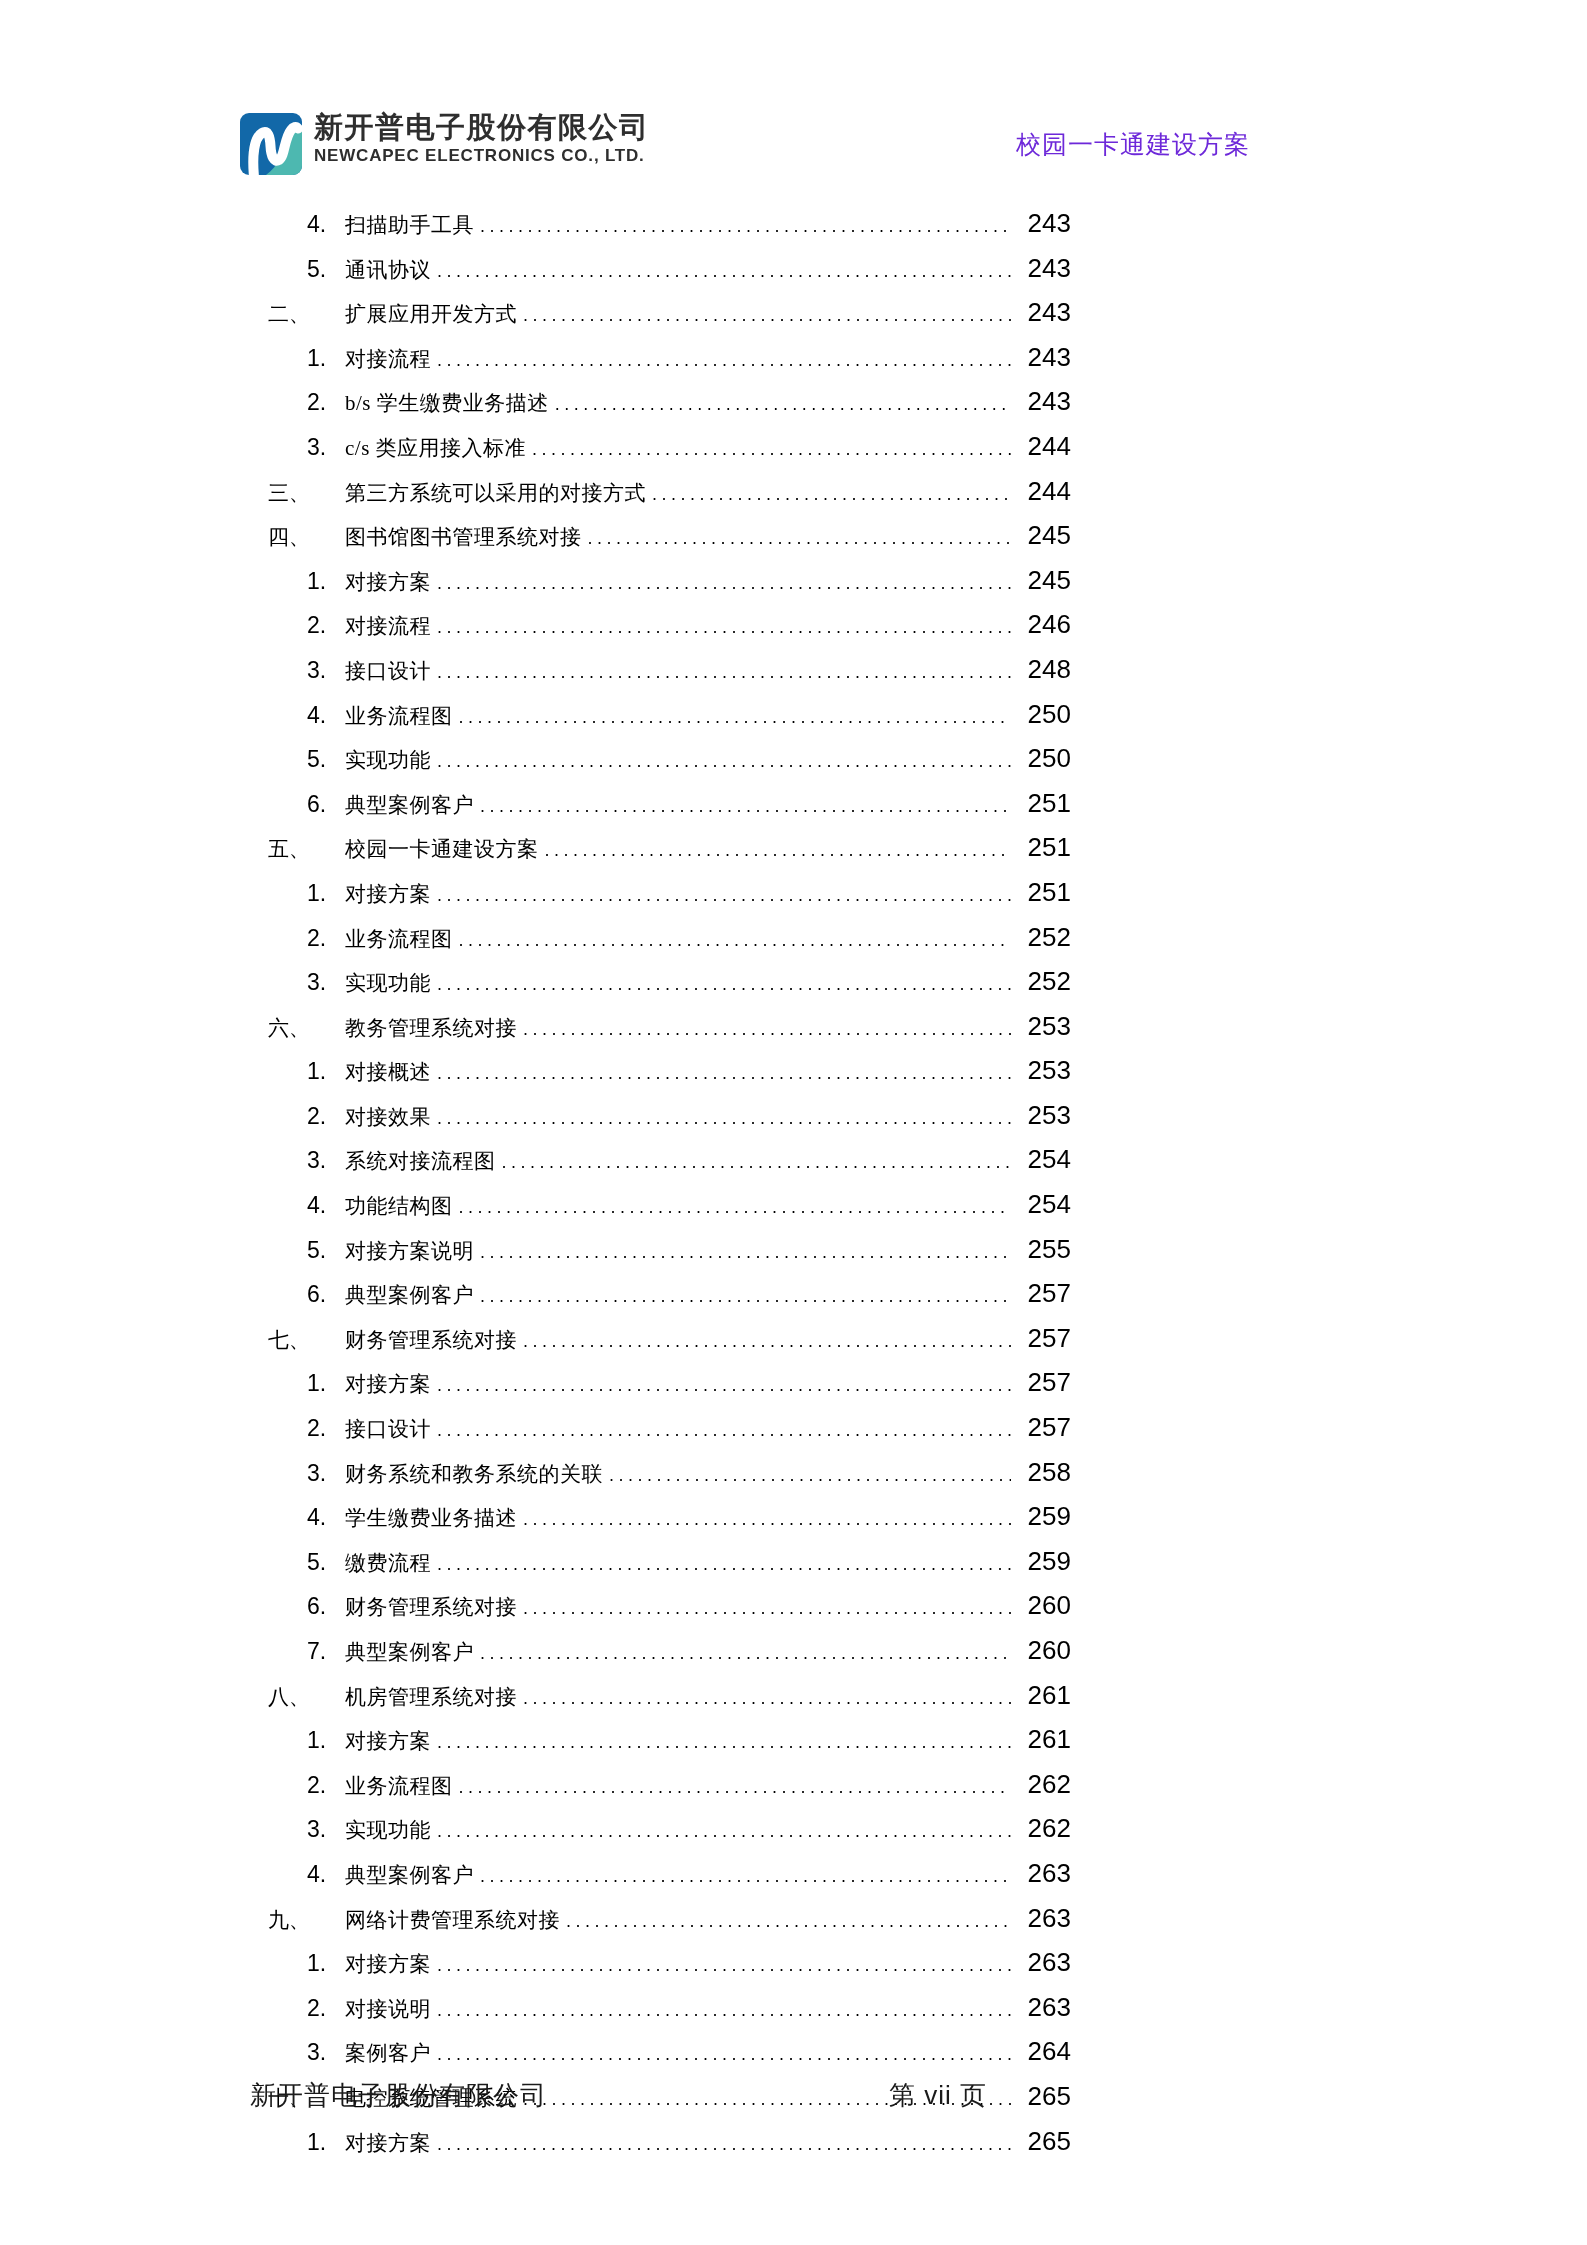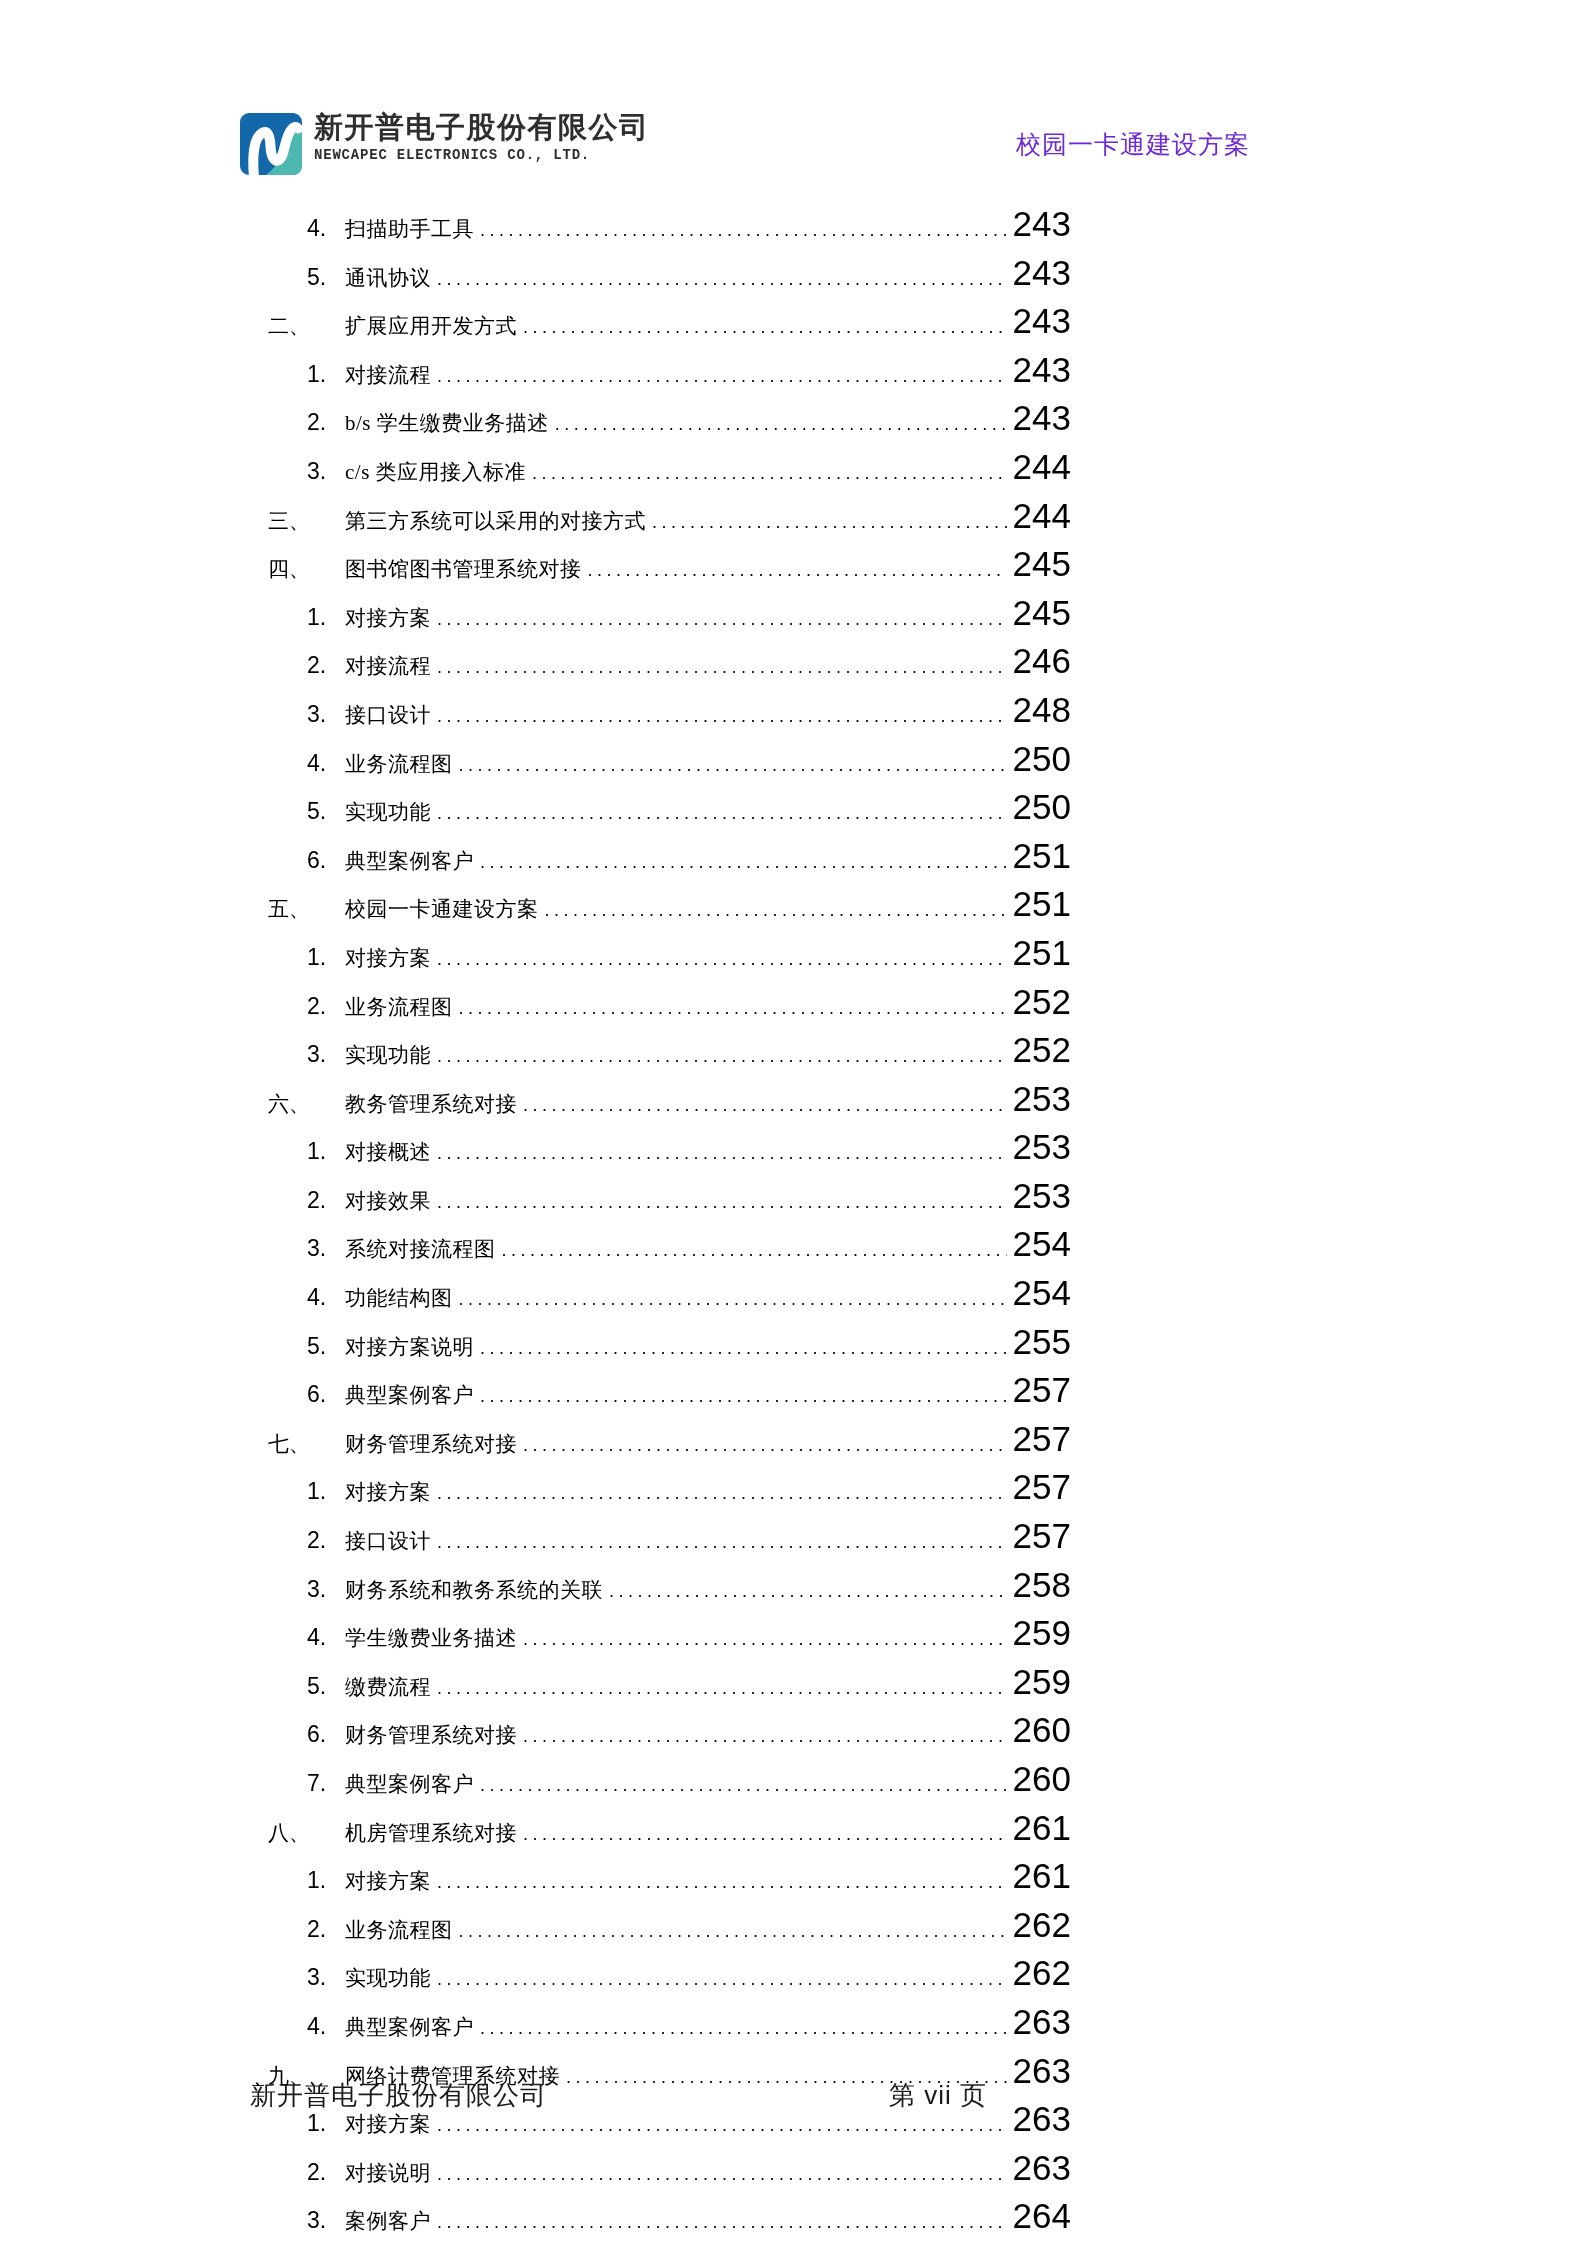--- a/index.html
+++ b/index.html
@@ -14,22 +14,22 @@
   
   .hdr{position:absolute;left:240px;top:110px;width:1010px;height:70px;}
   .logo{position:absolute;left:0;top:3px;width:62px;height:62px;}
   .names{position:absolute;left:74px;top:0;}
   .cn{
     font-family:"Liberation Sans","DejaVu Sans",sans-serif;
     font-size:29px;font-weight:bold;color:#2e2e2e;letter-spacing:1.5px;
     line-height:34px;white-space:nowrap;
   }
   .en{
-    font-family:Liberation Mono, monospace;
-    font-size:14px;font-weight:bold;color:#2e2e2e;letter-spacing:0.8px;
+    font-family:Liberation Sans, sans-serif;
+    font-size:17px;font-weight:bold;color:#2e2e2e;letter-spacing:0.8px;
     line-height:19px;margin-top:2px;white-space:nowrap;
   }
   .doc-title{
     position:absolute;right:0;top:18px;
     font-family:Liberation Mono, monospace;
     font-size:25px;color:#6d28d9;letter-spacing:1px;white-space:nowrap;
   }
   
   .toc{
     position:absolute;top:203px;left:268px;right:243px;
@@ -61,21 +61,21 @@
     font-family:"Liberation Sans","DejaVu Sans",sans-serif;
     font-size:18px;
   }
   .row .dots::after{
     content:"..........................................................................................................................................................";
     letter-spacing:4.5px;
   }
   .row .pg{
     flex:none;min-width:54px;text-align:right;
     font-family:"Liberation Sans","DejaVu Sans",sans-serif;
-    font-size:35px;
+    font-size:26px;
     padding-left:6px;
   }
   
   .ftr{
     position:absolute;left:250px;right:327px;top:2078px;
     display:flex;justify-content:space-between;align-items:baseline;
     font-family:"Liberation Sans","DejaVu Sans",sans-serif;
     font-size:26px;color:#1a1a1a;letter-spacing:1px;
   }
 </style>

